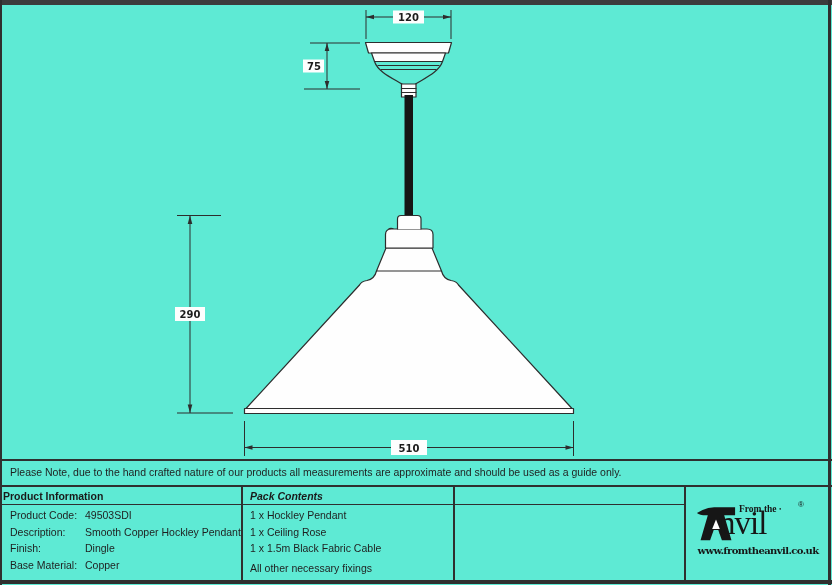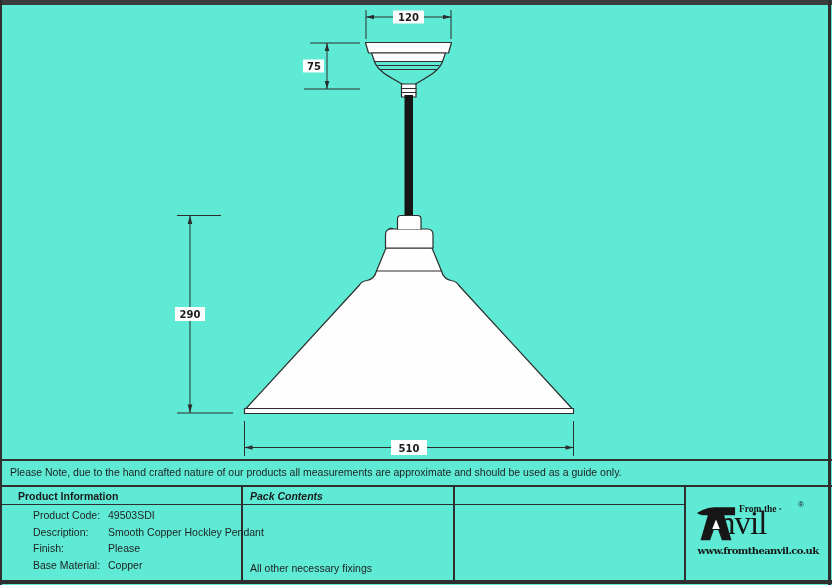--- a/index.html
+++ b/index.html
@@ -19,26 +19,26 @@
   .vdiv { top:486px; width:1.6px; height:95px; }
   .vdiv1 { left:241px; } .vdiv2 { left:453px; } .vdiv3 { left:684px; }
 
   .drawing-svg { position:absolute; left:0; top:0; }
 
   .note-text {
     position:absolute; left:10px; top:466px; width:810px;
     font-size:10.5px; color:#1f1f1f;
   }
   .cell-header { position:absolute; font-size:10.5px; font-weight:bold; color:#1a1a1a; }
-  .pi-header { left:18px; top:489.5px;text-align:center; }
+  .pi-header { left:3px; top:489.5px;text-align:center; }
   .pc-header { left:250px; top:489.5px;font-style:italic; }
 
   .pi-rows { position:absolute; left:10px; top:509px; font-size:10.5px; color:#1f1f1f; }
   .pi-row { display:flex; height:16.5px; align-items:flex-start; }
-  .pi-label { width:75px; flex:0 0 75px;margin-left:23px; }
+  .pi-label { width:75px; flex:0 0 75px; }
   .pc-list { position:absolute; left:250px; top:509px; font-size:10.5px; color:#1f1f1f; }
   .pc-item { height:16.5px; }
   .pc-footer { position:absolute; left:250px; top:562px; font-size:10.5px; color:#1f1f1f; }
 
   .logo { position:absolute; left:694px; top:499px; width:128px; height:70px; }
   .logo-row { position:relative; width:128px; height:44px; }
   .anvil-a { position:absolute; left:2px; top:6px; }
   .brand-rest {
     position:absolute; left:25px; top:9px; line-height:30px;
     font-family:"Liberation Serif", serif; font-weight:normal; font-size:33px;
@@ -149,28 +149,33 @@
     <div class="pi-row">
       <span class="pi-label">Product Code:</span>
       <span class="pi-value">49503SDI</span>
     </div>
     <div class="pi-row">
       <span class="pi-label">Description:</span>
       <span class="pi-value">Smooth Copper Hockley Pendant</span>
     </div>
     <div class="pi-row">
       <span class="pi-label">Finish:</span>
-      <span class="pi-value">Please</span>
+      <span class="pi-value">Dingle</span>
     </div>
     <div class="pi-row">
       <span class="pi-label">Base Material:</span>
       <span class="pi-value">Copper</span>
     </div>
   </div>
 
+  <div class="pc-list">
+    <div class="pc-item">1 x Hockley Pendant</div>
+    <div class="pc-item">1 x Ceiling Rose</div>
+    <div class="pc-item">1 x 1.5m Black Fabric Cable</div>
+  </div>
   <div class="pc-footer">All other necessary fixings</div>
 
   <div class="logo">
     <div class="logo-row">
       <svg class="anvil-a" width="40" height="38" viewBox="0 0 44 40">
         <path d="M1,8 Q10,2 20,1.5 L43,1.5 L43,10.5 L31,10.5 L39,38 L28.5,38 L24.5,26.5 L19.5,26.5 L15.5,38 L5,38 L13,10.5 L11,10.5 Q4,10.5 1,8 Z" fill="#161616"></path>
         <path d="M22,15 L17.8,25.5 L26.2,25.5 Z" fill="#fefefe"></path>
       </svg>
       <span class="brand-rest">nvil</span>
       <span class="from-the">From the ∙</span>

